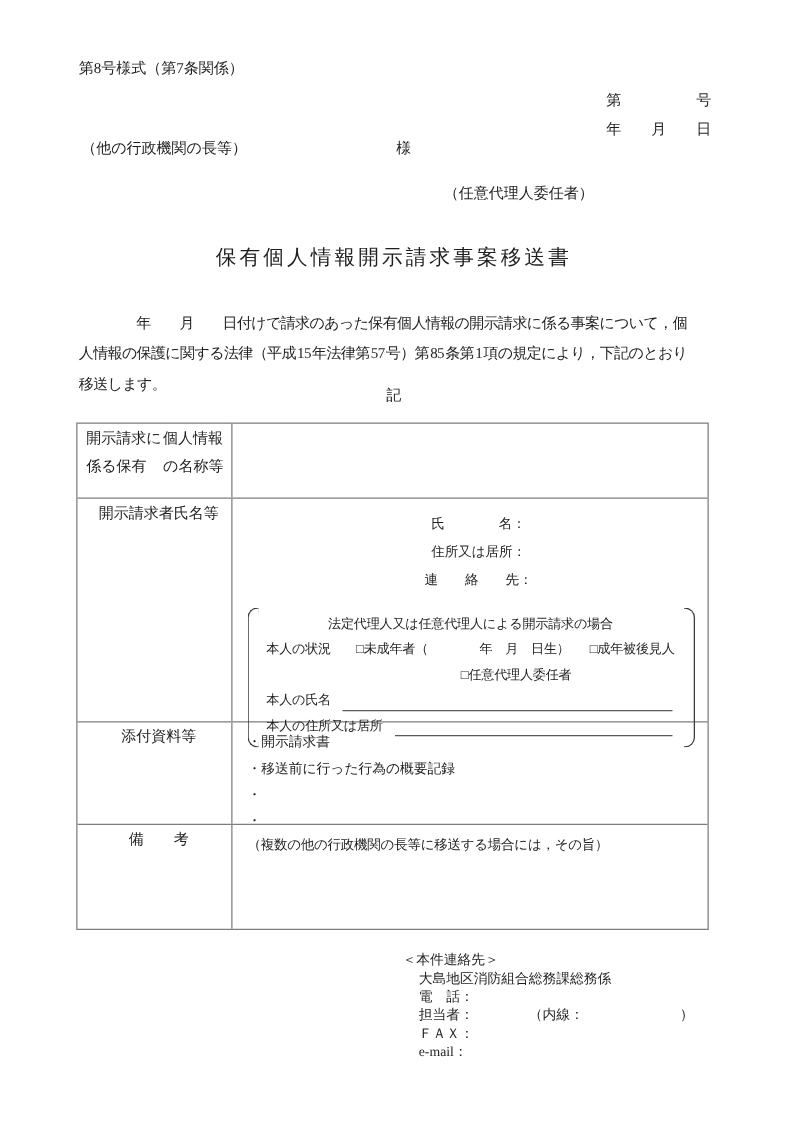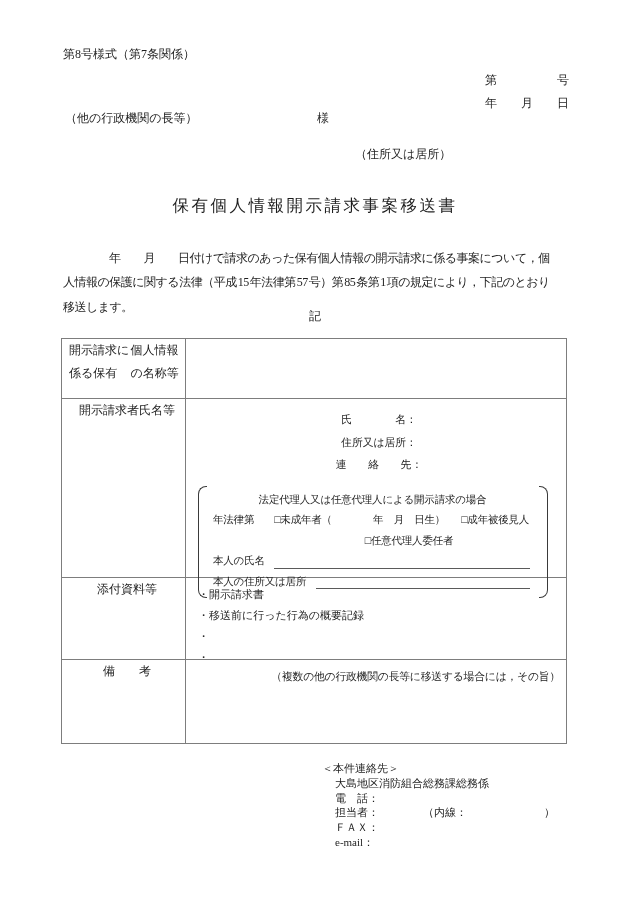--- a/index.html
+++ b/index.html
@@ -83,42 +83,42 @@
   .agent-status .gap1 { width: 20px; }
   .agent-status .gap2 { width: 16px; }
   .agent-status2 { margin-left: 73px; }
   .fill-row { display: flex; align-items: flex-end; }
   .fill-line { flex: 1; border-bottom: 1px solid #5a5a5a; margin: 0 2px 3px 9px; height: 12px; }
   .fill-line.short { margin-left: 10px; }
 
   .r3c { padding: 6px 6px 0 12px; }
   .r3c .line { line-height: 21px; font-size: 11px; }
 
-  .r4c { padding: 6px 6px 0 12px; text-align: right; }
+  .r4c { padding: 6px 6px 0 12px; }
   .r4c .line { line-height: 20px; font-size: 10.8px; letter-spacing: -0.2px; }
 
   
   .contact { left: 322px; top: 761px; font-size: 11px; line-height: 14.8px; }
   .contact .indent { padding-left: 13px; }
 </style>
 </head>
 <body>
 
 <div class="page">
 
   <div class="abs form-number">第8号様式（第7条関係）</div>
 
   <div class="abs num-block">
     <div>第　　　　　号</div>
     <div>年　　月　　日</div>
   </div>
 
   <div class="abs addressee-line">（他の行政機関の長等）</div>
   <div class="abs honorific">様</div>
-  <div class="abs sender">（住所又は居所）</div>
+  <div class="abs sender">（任意代理人委任者）</div>
 
   <div class="abs doc-title">保有個人情報開示請求事案移送書</div>
 
   <div class="abs body-para">
     <div class="body-line">　　　　年　　月　　日付けで請求のあった保有個人情報の開示請求に係る事案について，個</div>
     <div class="body-line">人情報の保護に関する法律（平成 15 年法律第 57 号）第 85 条第 1 項の規定により，下記のとおり</div>
     <div class="body-line">移送します。</div>
   </div>
 
   <div class="abs record-mark">記</div>
@@ -142,21 +142,21 @@
         <div class="line">住所又は居所：</div>
         <div class="line">連　　絡　　先：</div>
 
         <div class="bracket-box">
           <div class="bracket bracket-left"></div>
           <div class="bracket bracket-right"></div>
 
           <div class="agent-line">法定代理人又は任意代理人による開示請求の場合</div>
 
           <div class="agent-line agent-status">
-            <span>年法律第</span>
+            <span>本人の状況</span>
             <span class="gap1"></span>
             <span>
               <span>□</span><span>未成年者（　　　　年　月　日生）</span>
             </span>
             <span class="gap2"></span>
             <span>
               <span>□</span><span>成年被後見人</span>
             </span>
           </div>
 

